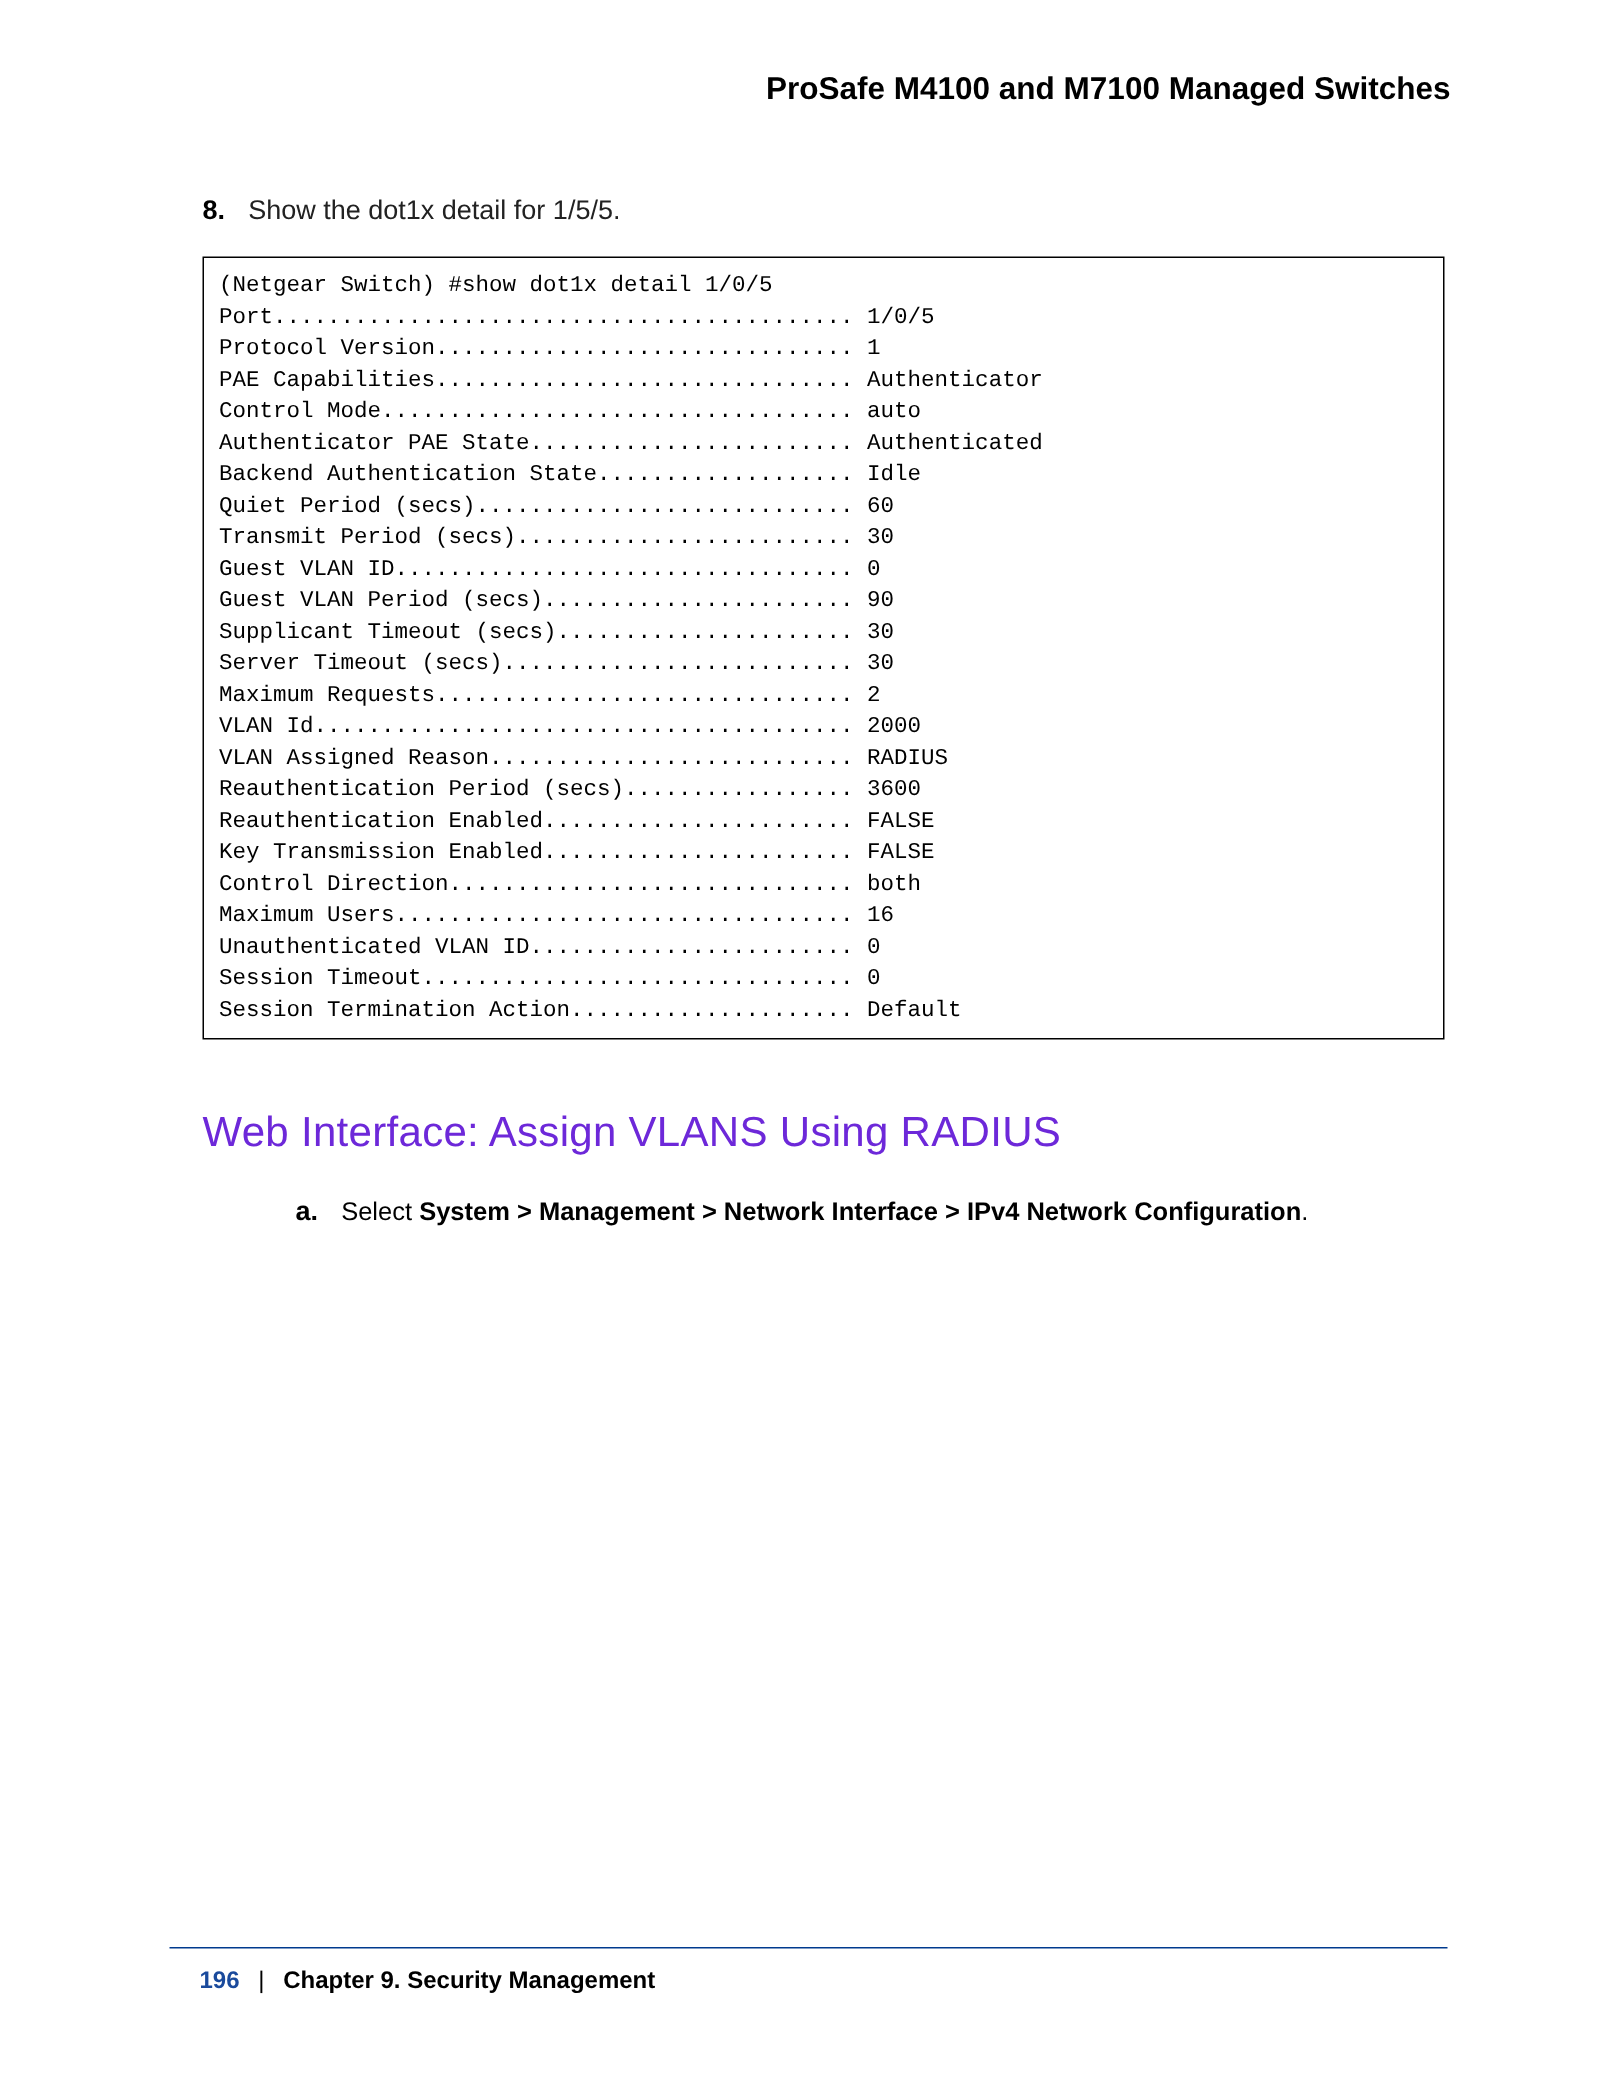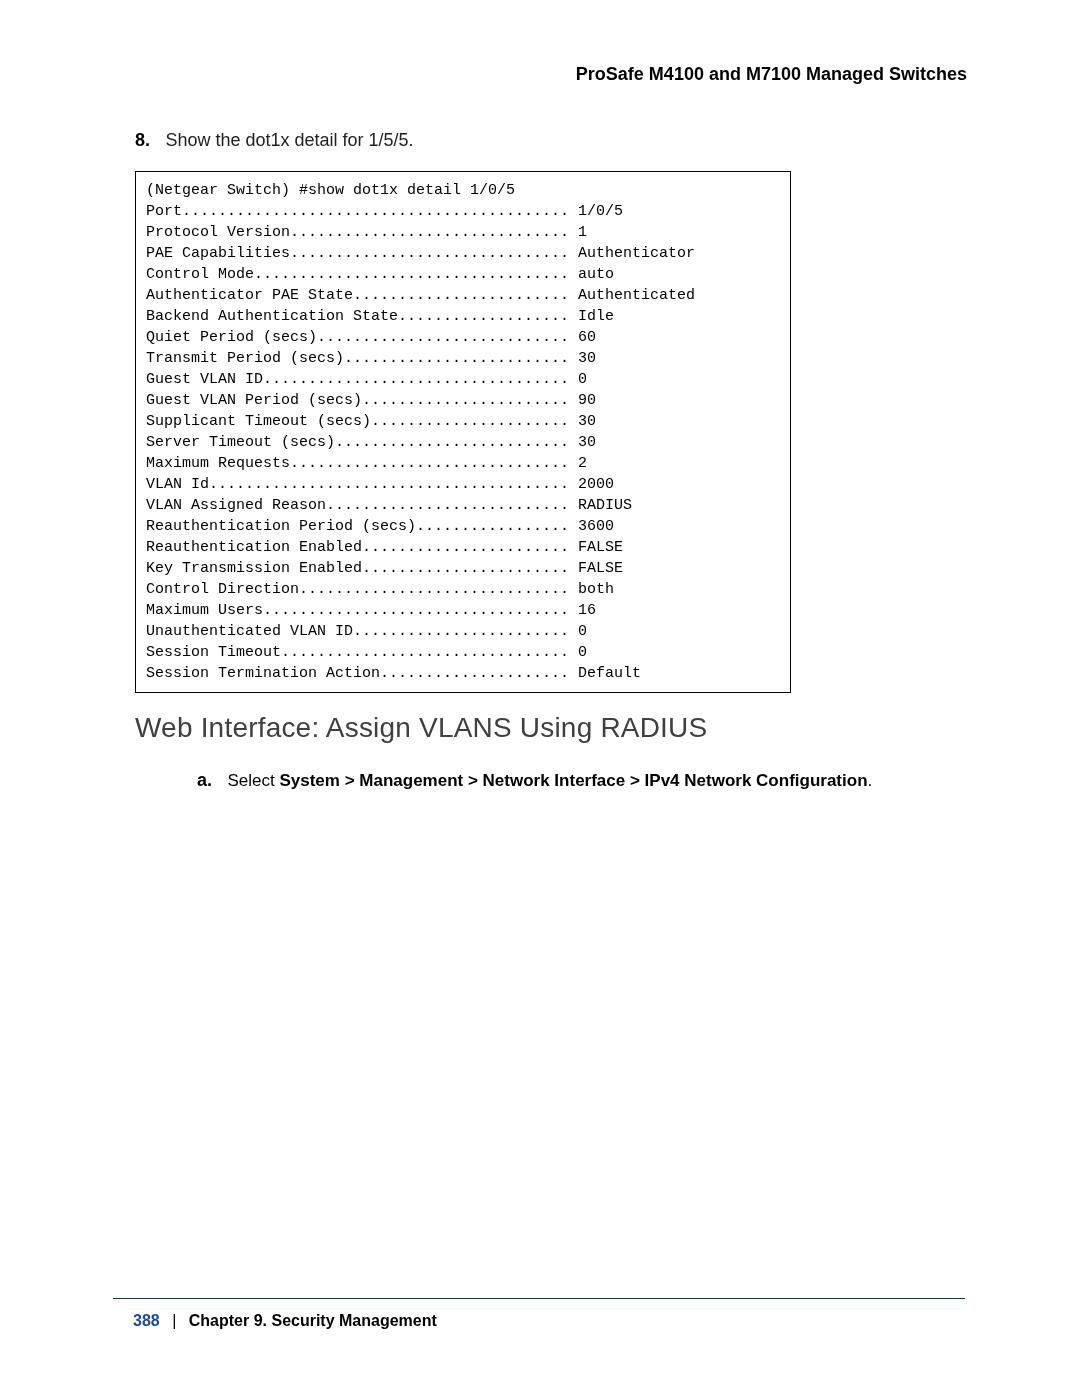--- a/index.html
+++ b/index.html
@@ -9,24 +9,24 @@
     }
     body {
       width: 1080px;
       height: 1397px;
       background: #ffffff;
       font-family: Arial, Helvetica, sans-serif;
       position: relative;
     }
     .page-header {
       position: absolute;
-      top: 64px;
+      top: 48px;
       right: 113px;
       font-weight: bold;
-      font-size: 18px;
+      font-size: 21px;
       color: #000;
     }
     .content {
       position: absolute;
       top: 130px;
       left: 135px;
       width: 830px;
     }
     .step8 {
       margin-bottom: 20px;
@@ -39,32 +39,32 @@
     }
     .step-text {
       font-size: 18px;
       color: #222;
     }
     .code-block {
       border: 1px solid #000;
       padding: 8px 10px;
       margin-top: 16px;
       margin-left: 0px;
-      width: 656px;
+      width: 828px;
       font-family: "Courier New", Courier, monospace;
       font-size: 15px;
       line-height: 21px;
       white-space: pre;
       color: #000;
     }
     .section-heading {
-      margin-top: 19px;
+      margin-top: 46px;
       font-size: 28px;
       font-weight: normal;
-      color: #404040;
+      color: #6d28d9;
       font-family: Arial, Helvetica, sans-serif;
       letter-spacing: 0.2px;
     }
     .step1 {
       margin-top: 16px;
       margin-left: 31px;
     }
     .step-a {
       margin-top: 26px;
       margin-left: 62px;
@@ -153,16 +153,16 @@
   <div class="step-a">
     <span class="sub-letter">a.</span>
     <span class="sub-text">Select </span><span class="sub-text sub-text-bold">System &gt; Management &gt; Network Interface &gt; IPv4 Network Configuration</span><span class="sub-text">.</span>
   </div>
 
 </div>
 
 <div class="footer-line"></div>
 
 <div class="footer">
-  <span class="page-num">388</span>
+  <span class="page-num">196</span>
   <span class="sep">|</span>
   <span class="chapter">Chapter 9.  Security Management</span>
 </div>
 
 </body></html>

